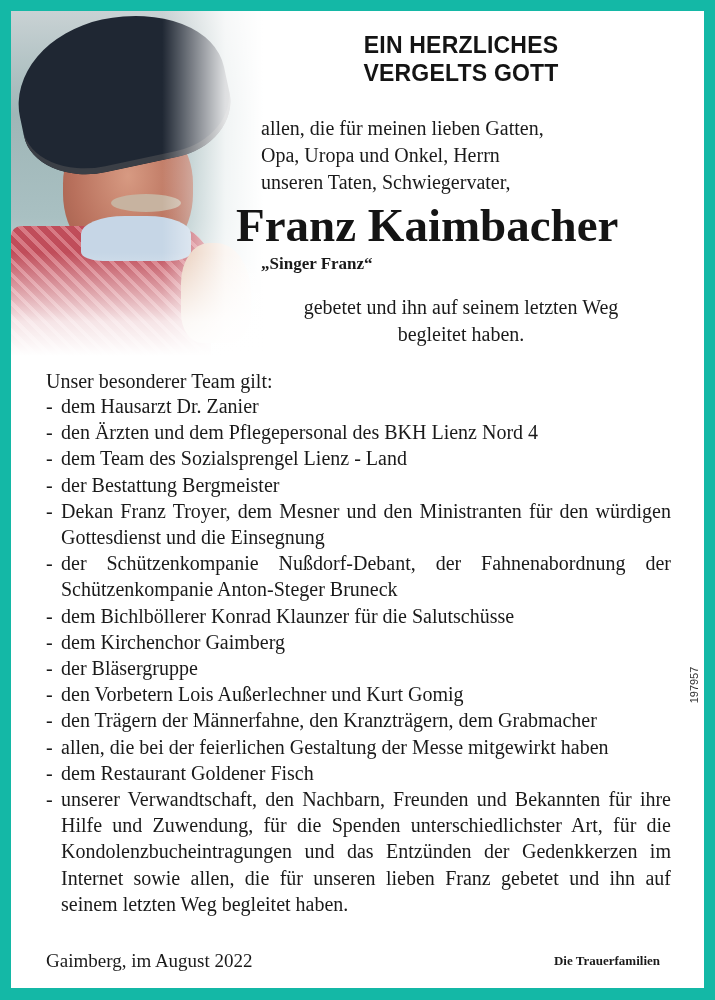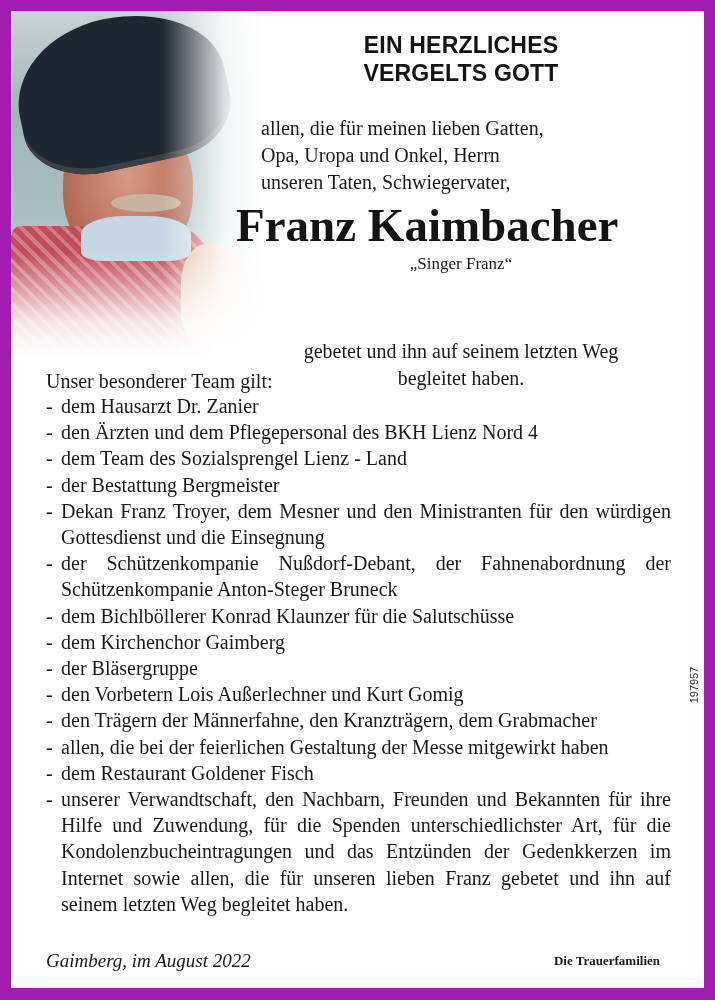--- a/index.html
+++ b/index.html
@@ -1,19 +1,19 @@
 <!DOCTYPE html>
 <html><head>
   <meta charset="utf-8">
   <style>
     * { box-sizing: border-box; margin: 0; padding: 0; }
     html, body { width: 715px; height: 1000px; background: #1c1c1a; overflow: hidden; }
     .frame {
       position: absolute; left: 0; top: 0; width: 715px; height: 1000px;
-      background: #a21caf;
+      background: #14b8a6;
     }
     .card {
       position: absolute; left: 11px; top: 11px; width: 693px; height: 977px;
       background: #ffffff;
       font-family: "Liberation Serif", serif;
       color: #1a1a1a;
     }
     
     .portrait {
       position: absolute; left: 0; top: 0; width: 252px; height: 345px;
@@ -71,41 +71,41 @@
       position: absolute; left: 250px; top: 104px; width: 400px;
       text-align: left; font-size: 20px; line-height: 27px;
     }
     .name {
       position: absolute; left: 225px; top: 187px; width: 440px;
       text-align: left; font-weight: bold; font-size: 47px; line-height: 54px;
       color: #141414;
     }
     .nickname {
       position: absolute; left: 250px; top: 243px; width: 400px;
-      text-align: center; font-weight: normal; font-size: 17px; line-height: 20px;
+      font-weight: bold; font-size: 17px; line-height: 20px;
     }
     .intro2 {
       position: absolute; left: 250px; top: 283px; width: 400px;
-      text-align: center; font-size: 20px; line-height: 27px; margin-top: 44px;
+      text-align: center; font-size: 20px; line-height: 27px;
     }
     .thanks-title {
       position: absolute; left: 35px; top: 357px;
       font-size: 20px; line-height: 26px;
     }
     .thanks-list {
       position: absolute; left: 35px; top: 382px; width: 625px;
       list-style: none; font-size: 20px; line-height: 26.2px;
     }
     .thanks-list li {
       position: relative; padding-left: 15px; text-align: justify;
     }
     .thanks-list li .dash { position: absolute; left: 0; top: 0; }
     .footer-place {
       position: absolute; left: 35px; top: 937px;
-      font-size: 19px; line-height: 26px; font-style: italic;
+      font-size: 19px; line-height: 26px;
     }
     .footer-sign {
       position: absolute; right: 44px; top: 937px;
       font-size: 13px; line-height: 26px; font-weight: bold;
     }
     .ad-id {
       position: absolute; left: 675px; top: 668px;
       transform: rotate(-90deg); transform-origin: center;
       font-family: "Liberation Sans", sans-serif; font-size: 11px; color: #333;
       width: 60px; text-align: center; margin-left: -22px;

